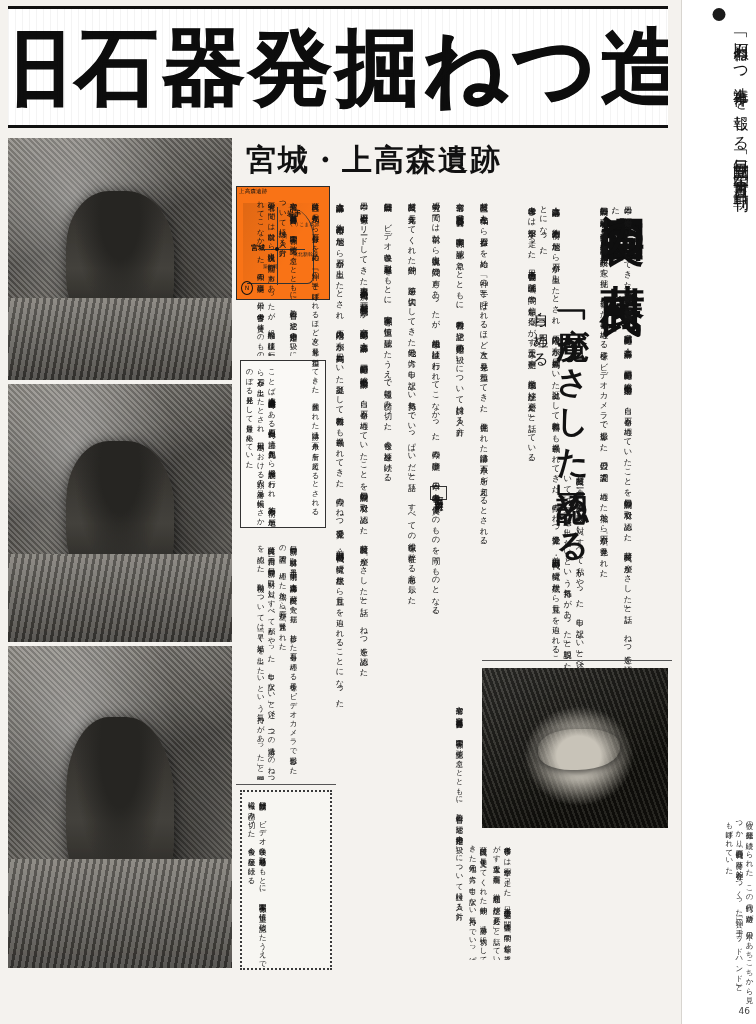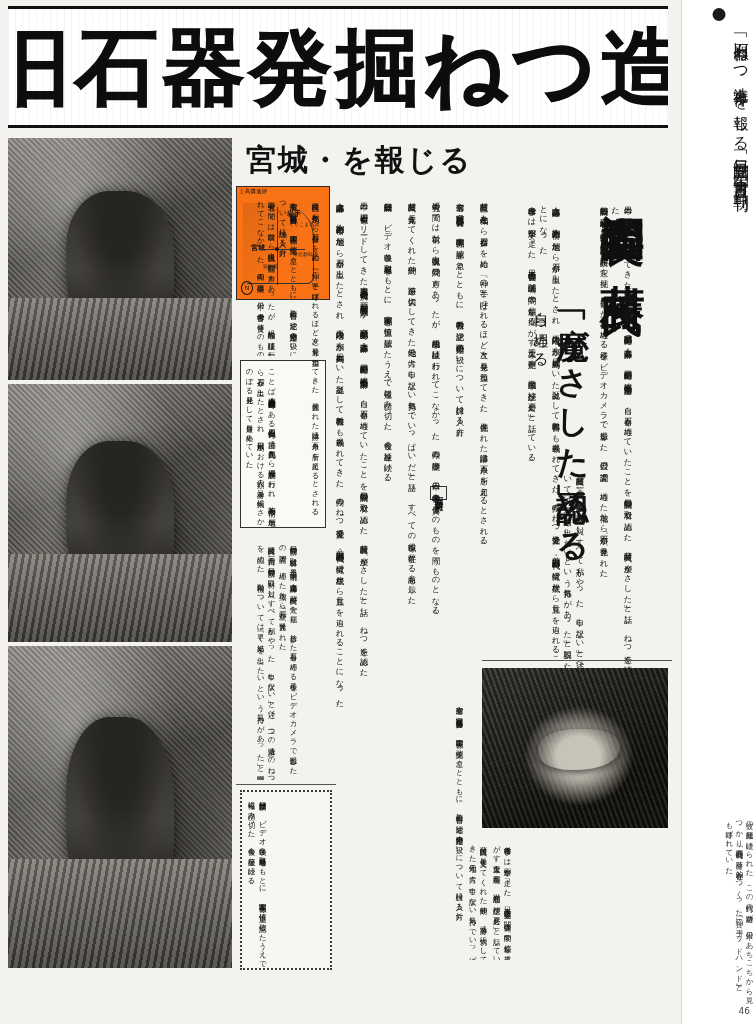--- a/index.html
+++ b/index.html
@@ -250,21 +250,21 @@
 <body>
 
 <div class="page">
 
   <div class="paper">
 
     <div class="banner">
       <div class="banner-text">旧石器発掘ねつ造</div>
     </div>
 
-    <div class="subhead">宮城・を報じる</div>
+    <div class="subhead">宮城・上高森遺跡</div>
 
     <div class="vhead">調査団長の藤村氏</div>
     <div class="vhead2">「魔がさした」認める</div>
     <div class="vhead3">自ら埋める</div>
 
     <div class="photo ph1">
       <div class="grain"></div>
       <div class="figure"></div>
       <div class="ground"></div>
     </div>

